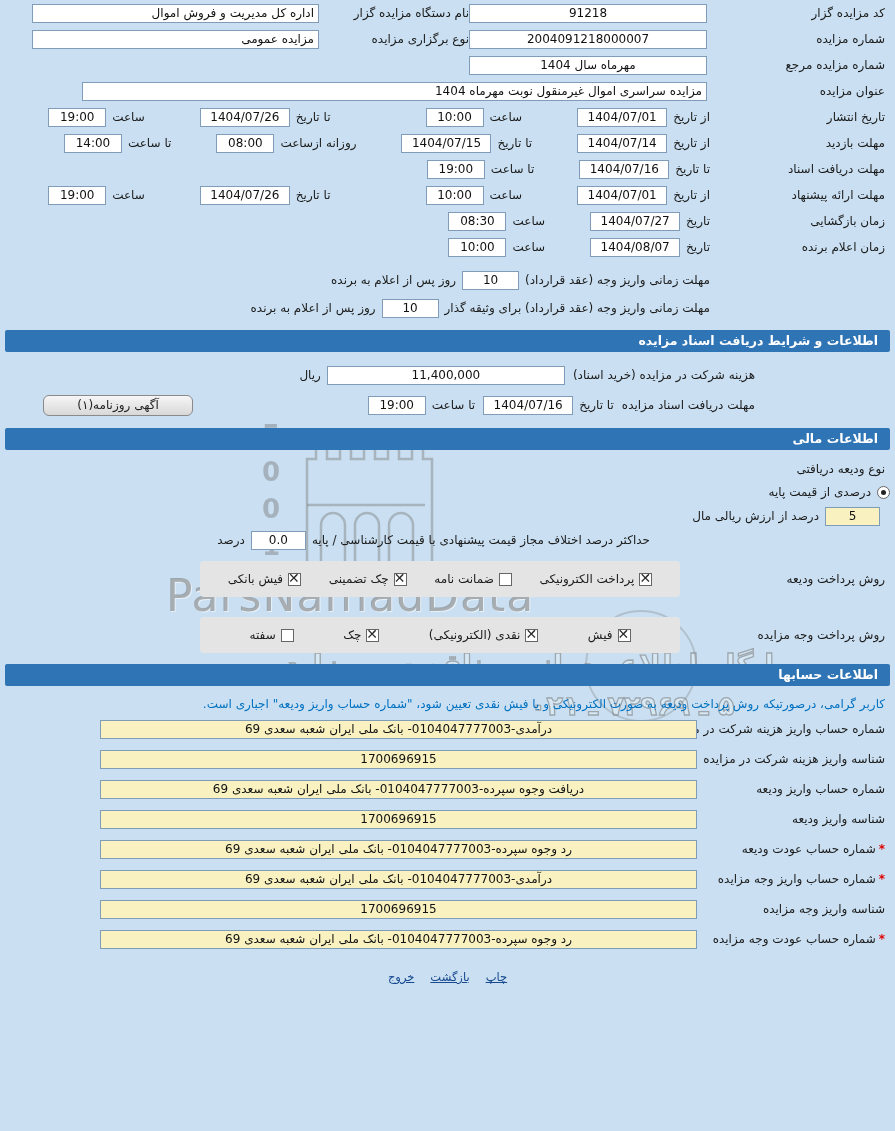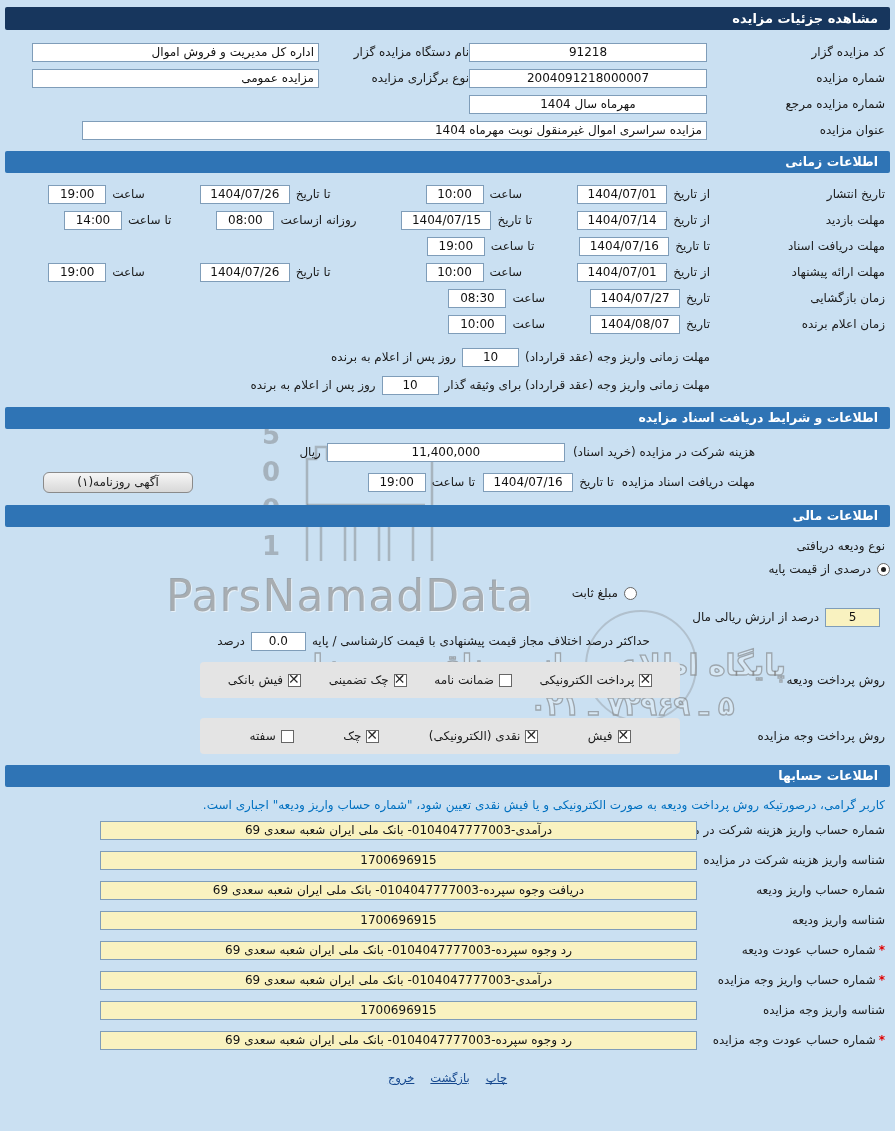--- a/index.html
+++ b/index.html
@@ -98,21 +98,20 @@
     </g>
   </svg>
   <div class="wm-brand">ParsNamadData</div>
   <div class="wm-tagline wm-outline">پایگاه اطلاع رسانی مناقصه و مزایده</div>
   <div class="wm-phone wm-outline">۵ ـ ۷۲۹۶۹ ـ ۰۲۱</div>
   <div class="wm-circle"></div>
 </div>
 
 <div id="content">
 
-  <div class="titlebar">مشاهده جزئیات مزایده</div>
 
   <div class="row">
     <span class="lbl lw1">کد مزایده گزار</span>
     <div class="inp w-code">91218</div>
     <span class="lbl lw2">نام دستگاه مزایده گزار</span>
     <div class="inp w-name start">اداره کل مدیریت و فروش اموال</div>
   </div>
 
   <div class="row">
     <span class="lbl lw1">شماره مزایده</span>
@@ -124,21 +123,20 @@
   <div class="row">
     <span class="lbl lw1">شماره مزایده مرجع</span>
     <div class="inp w-code">مهرماه سال 1404</div>
   </div>
 
   <div class="row">
     <span class="lbl lw1">عنوان مزایده</span>
     <div class="inp w-title start">مزایده سراسری اموال غیرمنقول نوبت مهرماه 1404</div>
   </div>
 
-  <div class="sechdr">اطلاعات زمانی</div>
 
   <div class="row">
     <span class="lbl lwt">تاریخ انتشار</span>
     <span class="ilbl g6">از تاریخ</span>
     <div class="inp w-date g55">1404/07/01</div>
     <span class="ilbl g6">ساعت</span>
     <div class="inp w-time g95">10:00</div>
     <span class="ilbl g6">تا تاریخ</span>
     <div class="inp w-date g55">1404/07/26</div>
     <span class="ilbl g6">ساعت</span>
@@ -227,24 +225,20 @@
 
   <div class="row h22">
     <span class="lbl">نوع ودیعه دریافتی</span>
   </div>
 
   <div class="row h24 ir5">
     <span class="rad g6 on"></span>
     <span class="ilbl">درصدی از قیمت پایه</span>
   </div>
 
-  <div class="row h24 ir258">
-    <span class="rad g6"></span>
-    <span class="ilbl">مبلغ ثابت</span>
-  </div>
 
   <div class="row h24 ir15">
     <div class="inp ylw w-pct g6">5</div>
     <span class="ilbl">درصد از ارزش ریالی مال</span>
   </div>
 
   <div class="row h24 ir245">
     <span class="ilbl g6">حداکثر درصد اختلاف مجاز قیمت پیشنهادی با قیمت کارشناسی / پایه</span>
     <div class="inp w-pct g6">0.0</div>
     <span class="ilbl">درصد</span>

